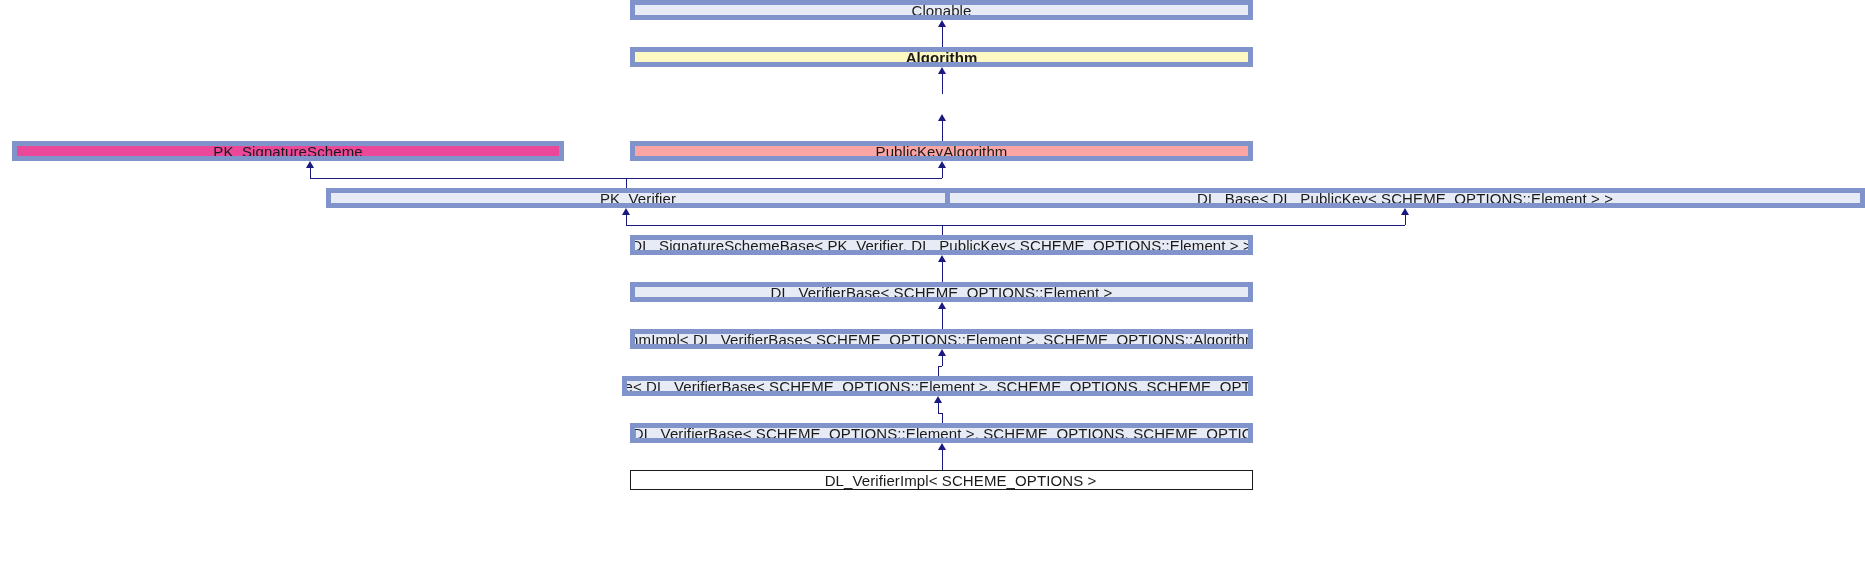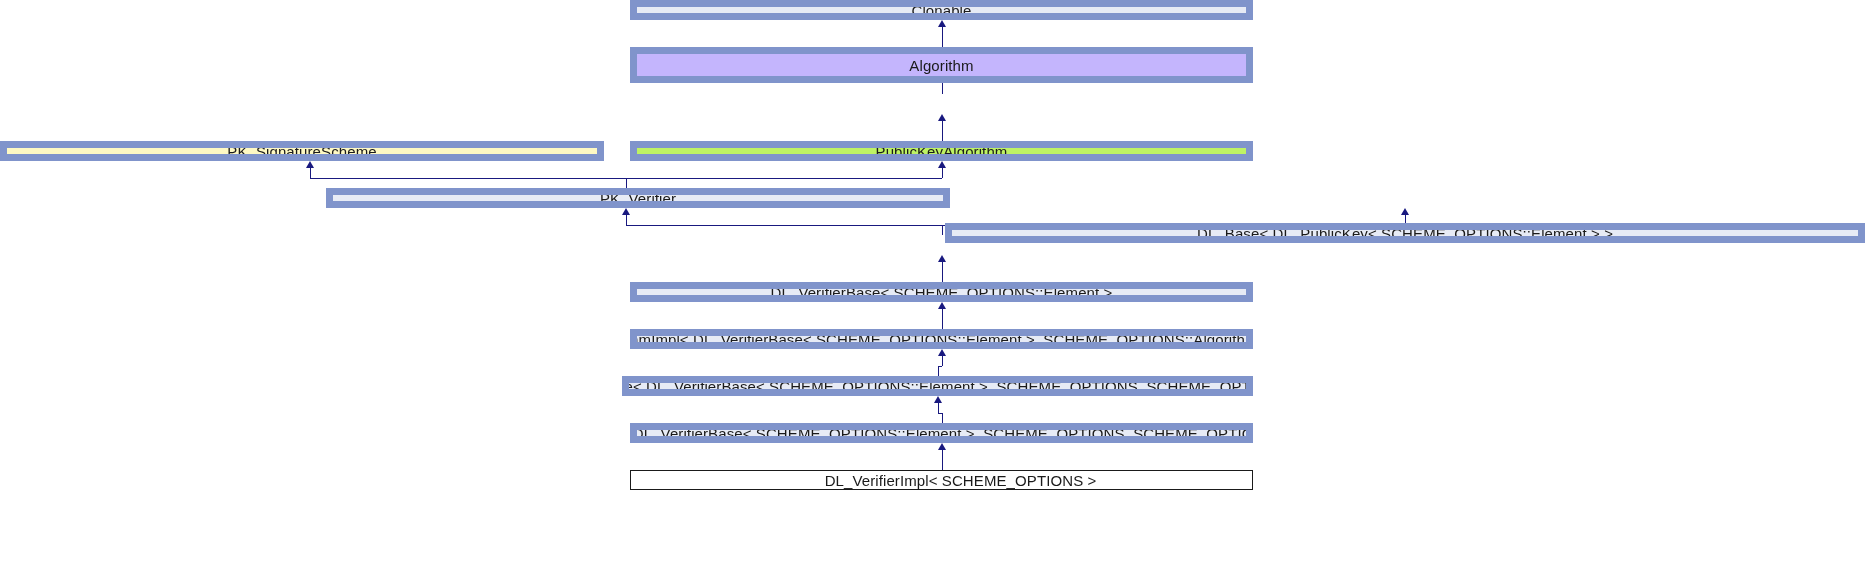--- a/index.html
+++ b/index.html
@@ -15,21 +15,21 @@
     position: relative;
     width: 1865px;
     height: 584px;
     background: #ffffff;
     overflow: hidden;
   }
   .node {
     position: absolute;
     box-sizing: border-box;
     background: #e7ebf5;
-    border: 7px solid #701a75;
+    border: 5px solid #701a75;
     color: #1a1a1a;
     font-size: 15px;
     line-height: 1;
     display: flex;
     align-items: center;
     justify-content: center;
     text-align: center;
     white-space: nowrap;
     overflow: hidden;
     letter-spacing: 0.1px;
@@ -94,34 +94,37 @@
     <div class="arrow" style="left: 938px; top: 349px; border-bottom-color: rgb(25, 25, 127);"></div>
     <div class="edge v" style="left: 942px; top: 413px; height: 10px; background: rgb(25, 25, 127);"></div>
     <div class="edge h" style="top: 413px; left: 938px; width: 4px; background: rgb(25, 25, 127);"></div>
     <div class="edge v" style="left: 938px; top: 403px; height: 10px; background: rgb(25, 25, 127);"></div>
     <div class="arrow" style="left: 934px; top: 396px; border-bottom-color: rgb(25, 25, 127);"></div>
     <div class="edge v" style="left: 942px; top: 450px; height: 20px; background: rgb(25, 25, 127);"></div>
     <div class="arrow" style="left: 938px; top: 443px; border-bottom-color: rgb(25, 25, 127);"></div>
     <div class="node" style="left: 630px; top: 0px; width: 623px; height: 20px; background: rgb(231, 235, 245); border-color: rgb(128, 148, 203); color: rgb(26, 26, 26);">
       <span class="label">Clonable</span>
     </div>
-    <div class="node" style="left: 630px; top: 47px; width: 623px; height: 36px; background: #c4b5fd; border-color: rgb(128, 148, 203); color: rgb(26, 26, 26);">
+    <div class="node" style="left: 630px; top: 47px; width: 623px; height: 20px; background: #fef9c3; border-color: rgb(128, 148, 203); color: rgb(26, 26, 26); font-weight: bold;">
       <span class="label">Algorithm</span>
     </div>
-    <div class="node" style="left: 0px; top: 141px; width: 604px; height: 20px; background: #fef9c3; border-color: rgb(128, 148, 203); color: rgb(26, 26, 26);">
+    <div class="node" style="left: 12px; top: 141px; width: 552px; height: 20px; background: #ec4899; border-color: rgb(128, 148, 203); color: rgb(26, 26, 26);">
       <span class="label">PK_SignatureScheme</span>
     </div>
-    <div class="node" style="left: 630px; top: 141px; width: 623px; height: 20px; background: #bef264; border-color: rgb(128, 148, 203); color: rgb(26, 26, 26);">
+    <div class="node" style="left: 630px; top: 141px; width: 623px; height: 20px; background: #fca5a5; border-color: rgb(128, 148, 203); color: rgb(26, 26, 26);">
       <span class="label">PublicKeyAlgorithm</span>
     </div>
     <div class="node" style="left: 326px; top: 188px; width: 624px; height: 20px; background: rgb(231, 235, 245); border-color: rgb(128, 148, 203); color: rgb(26, 26, 26);">
       <span class="label">PK_Verifier</span>
     </div>
-    <div class="node" style="left: 945px; top: 188px; width: 920px; height: 20px; background: rgb(231, 235, 245); border-color: rgb(128, 148, 203); color: rgb(26, 26, 26); margin-top: 35px;">
+    <div class="node" style="left: 945px; top: 188px; width: 920px; height: 20px; background: rgb(231, 235, 245); border-color: rgb(128, 148, 203); color: rgb(26, 26, 26);">
       <span class="label">DL_Base&lt; DL_PublicKey&lt; SCHEME_OPTIONS::Element &gt; &gt;</span>
+    </div>
+    <div class="node" style="left: 630px; top: 235px; width: 623px; height: 20px; background: rgb(231, 235, 245); border-color: rgb(128, 148, 203); color: rgb(26, 26, 26);">
+      <span class="label">DL_SignatureSchemeBase&lt; PK_Verifier, DL_PublicKey&lt; SCHEME_OPTIONS::Element &gt; &gt;</span>
     </div>
     <div class="node" style="left: 630px; top: 282px; width: 623px; height: 20px; background: rgb(231, 235, 245); border-color: rgb(128, 148, 203); color: rgb(26, 26, 26);">
       <span class="label">DL_VerifierBase&lt; SCHEME_OPTIONS::Element &gt;</span>
     </div>
     <div class="node" style="left: 630px; top: 329px; width: 623px; height: 20px; background: rgb(231, 235, 245); border-color: rgb(128, 148, 203); color: rgb(26, 26, 26);">
       <span class="label">AlgorithmImpl&lt; DL_VerifierBase&lt; SCHEME_OPTIONS::Element &gt;, SCHEME_OPTIONS::AlgorithmInfo &gt;</span>
     </div>
     <div class="node" style="left: 622px; top: 376px; width: 631px; height: 20px; background: rgb(231, 235, 245); border-color: rgb(128, 148, 203); color: rgb(26, 26, 26);">
       <span class="label">DL_ObjectImplBase&lt; DL_VerifierBase&lt; SCHEME_OPTIONS::Element &gt;, SCHEME_OPTIONS, SCHEME_OPTIONS::PublicKey &gt;</span>
     </div>

